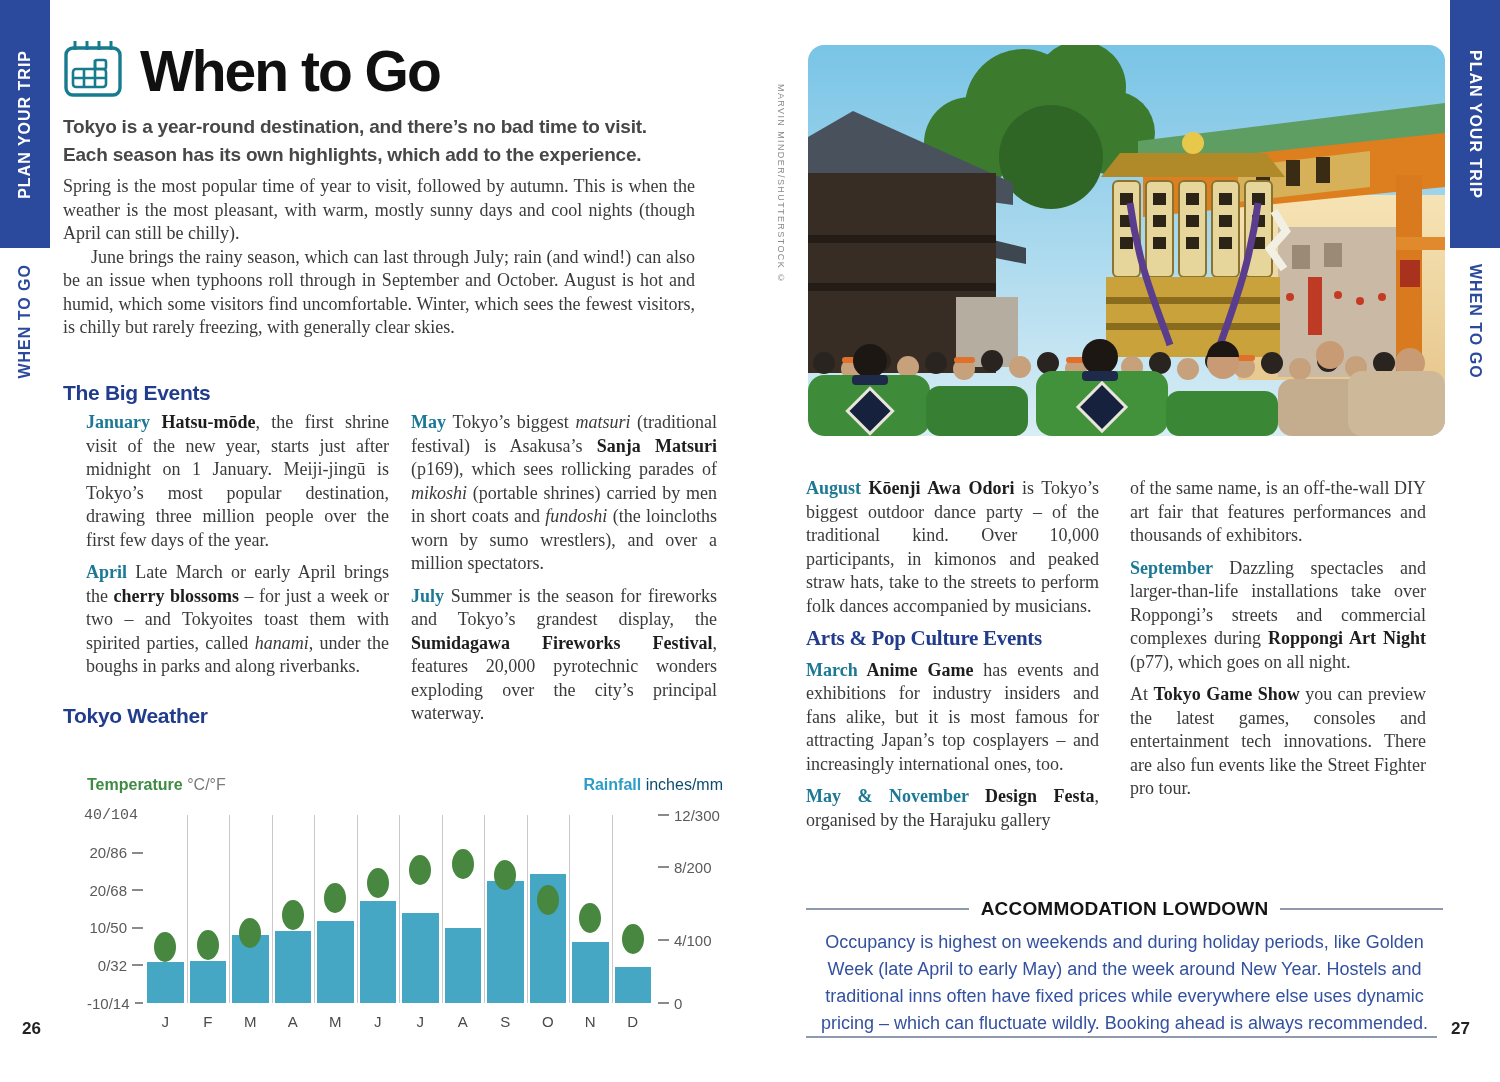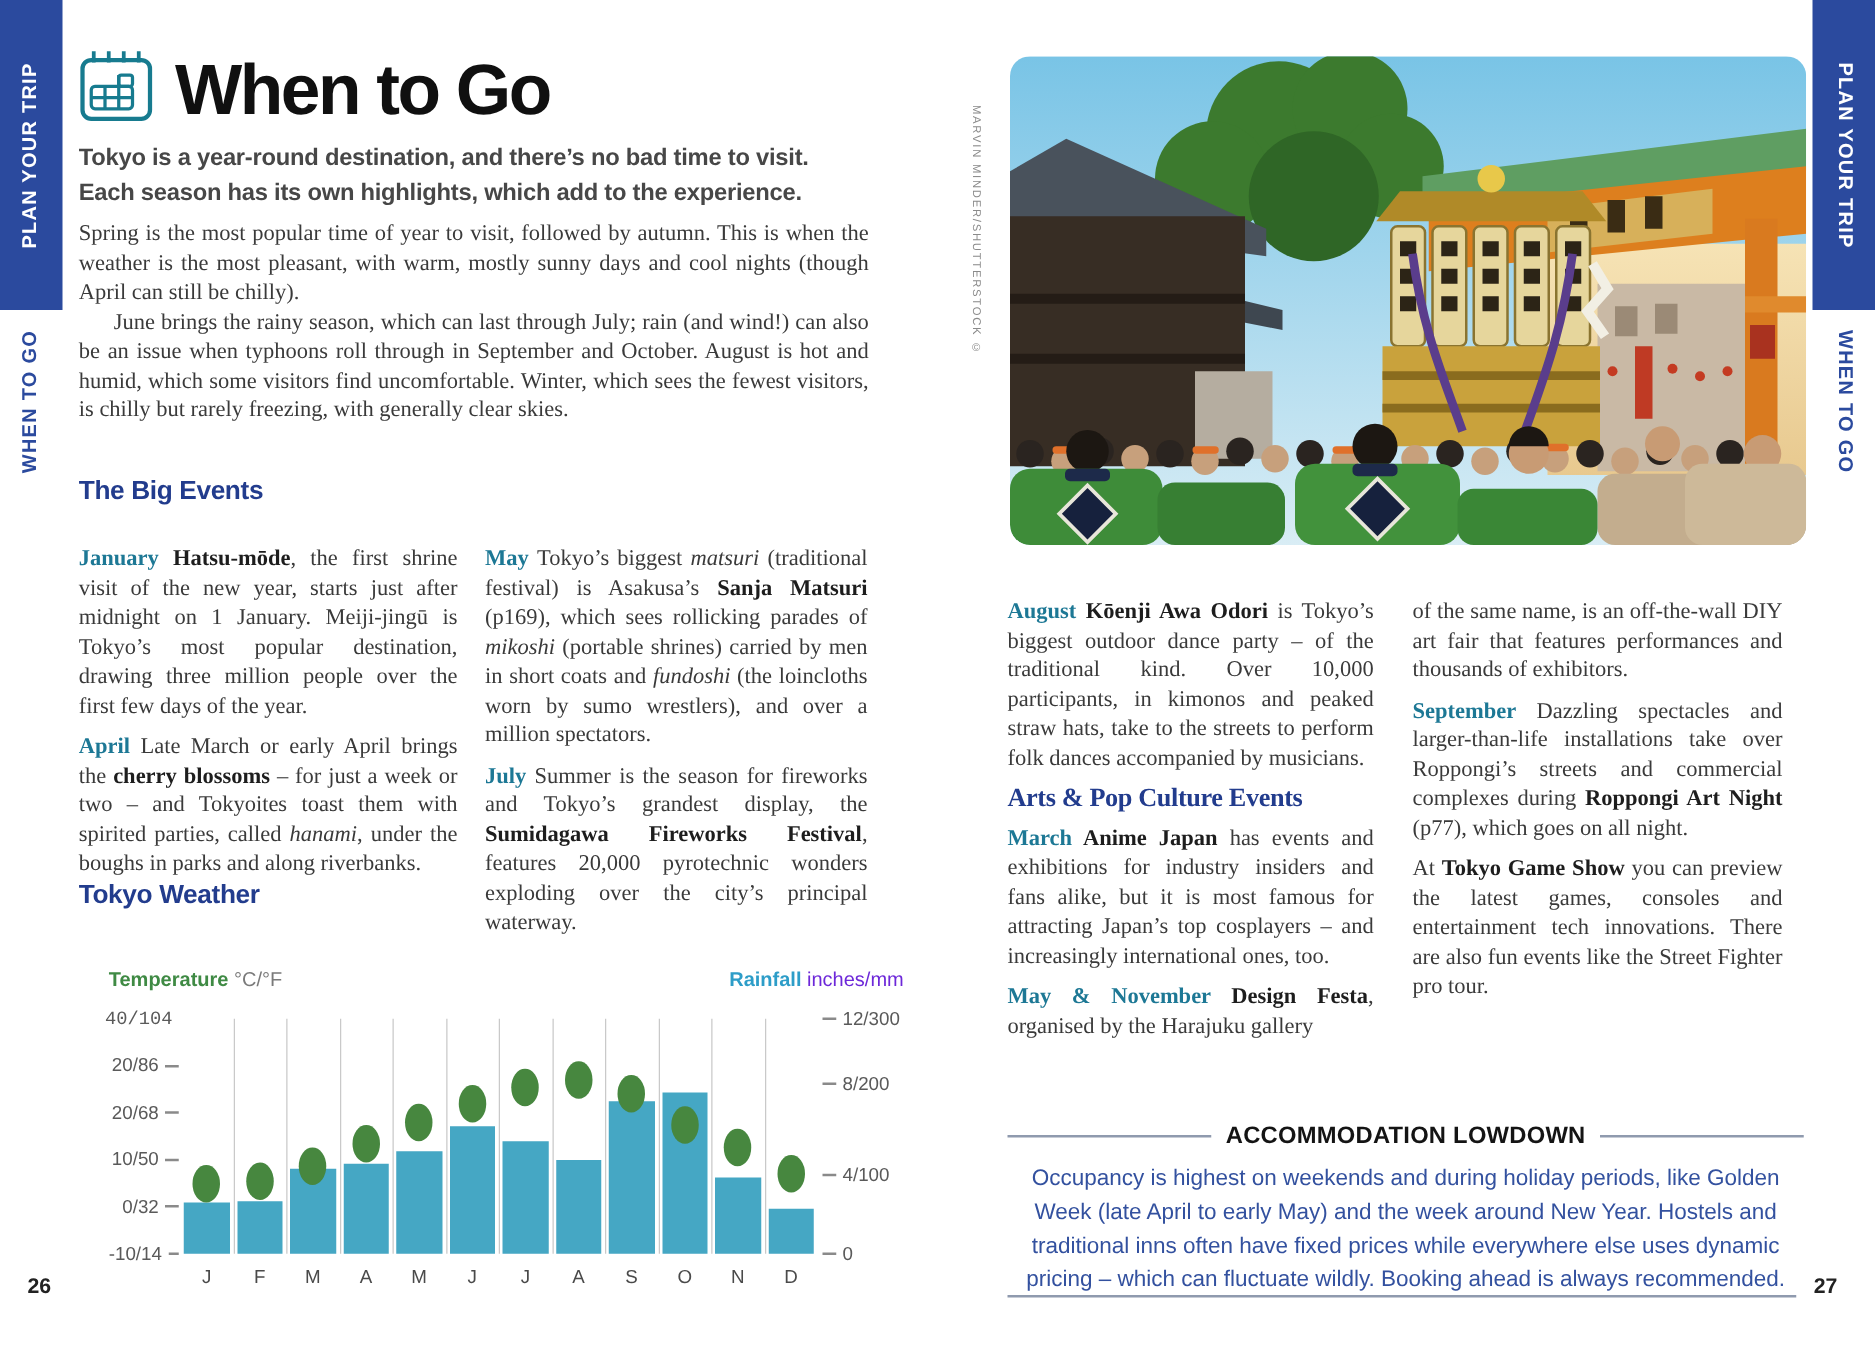--- a/index.html
+++ b/index.html
@@ -24,37 +24,37 @@
   .title-row { position:absolute; left:62px; top:38px; display:flex; align-items:center; gap:16px; }
   h1.big-title { font-size:57px; font-weight:800; letter-spacing:-2px; color:#101010; }
   .lede { position:absolute; left:63px; top:113px; width:612px; font-size:19px; font-weight:700;
           letter-spacing:-0.2px; color:#474747; line-height:28px; }
   .intro { position:absolute; left:63px; top:175px; width:632px; }
   .serif, .serif p { font-family:"Liberation Serif", serif; font-size:18px; line-height:23.5px;
           color:#3a3a3a; text-align:justify; }
   .intro p.indent { text-indent:28px; }
   h2.sec { font-size:21px; font-weight:800; letter-spacing:-0.3px; color:#223c8d; }
   #big-events-h { position:absolute; left:63px; top:381px; }
-  .col { position:absolute; top:435px; }
+  .col { position:absolute; top:411px;margin-left:23px; }
   #col-l1 { left:63px;  width:303px; }
   #col-l2 { left:388px; width:306px; }
   .col p, .rcol p { margin-bottom:9px; }
   .seg-m { color:#1d7895; font-weight:700; }
   .seg-b { color:#1d1d1d; font-weight:700; }
   .seg-i { font-style:italic; }
 
   
   #weather-h { position:absolute; left:63px; top:704px; }
   #chart { position:absolute; left:63px; top:776px; width:636px; height:266px;margin-left:24px; }
   .axis-caption { position:absolute; top:0; font-size:16px; }
   .axis-caption .u { font-weight:400; }
   #temp-cap { left:0; } #temp-cap b { color:#3f8a44; }
   #temp-cap .u { color:#7a7a7a; }
   #rain-cap { right:0; text-align:right; } #rain-cap b { color:#2d9dc8; }
-  #rain-cap .u { color:#6d28d9; }
+  #rain-cap .u { color:#0c4a6e; }
   .tick { position:absolute; height:14px; display:flex; align-items:center; gap:5px;
           font-size:15px; color:#5a5a5a; }
   .tick .dash { width:11px; height:2px; background:#8a8a8a; }
   .gridline { position:absolute; width:1px; background:#c9c9c9; }
   .bar { position:absolute; background:#45a7c4; }
   .dot { position:absolute; width:22px; height:30px; border-radius:50%; background:#47873f; }
   .mlab { position:absolute; font-size:15px; color:#4a4a4a; text-align:center; }
   .pageno { position:absolute; font-size:17px; font-weight:700; color:#222; }
   #pn26 { left:22px;  top:1019px; }
   #pn27 { left:1451px; top:1019px; }
@@ -365,21 +365,21 @@
       <g transform="translate(294,362) rotate(45)">
         <rect x="-17" y="-17" width="34" height="34" fill="#16213d" stroke="#e8e6da" stroke-width="3"></rect>
       </g>
     </svg>
   </div>
   <div id="photo-credit">MARVIN MINDER/SHUTTERSTOCK ©</div>
 
   <div class="rcol serif" id="col-r1">
     <p><span class="seg-m">August </span><span class="seg-b">Kōenji Awa Odori</span><span class="seg-r"> is Tokyo’s biggest outdoor dance party – of the traditional kind. Over 10,000 participants, in kimonos and peaked straw hats, take to the streets to perform folk dances accompanied by musicians.</span></p>
     <h2 class="sec" id="arts-h">Arts &amp; Pop Culture Events</h2>
-    <p><span class="seg-m">March </span><span class="seg-b">Anime Japan</span><span class="seg-r"> has events and exhibitions for industry insiders and fans alike, but it is most famous for attracting Japan’s top cosplayers – and increasingly international ones, too.</span></p>
+    <p><span class="seg-m">March </span><span class="seg-b">Anime Game</span><span class="seg-r"> has events and exhibitions for industry insiders and fans alike, but it is most famous for attracting Japan’s top cosplayers – and increasingly international ones, too.</span></p>
     <p><span class="seg-m">May &amp; November </span><span class="seg-b">Design Festa</span><span class="seg-r">, organised by the Harajuku gallery</span></p>
   </div>
   <div class="rcol serif" id="col-r2">
     <p><span class="seg-r">of the same name, is an off-the-wall DIY art fair that features performances and thousands of exhibitors.</span></p>
     <p><span class="seg-m">September </span><span class="seg-r">Dazzling spectacles and larger-than-life installations take over Roppongi’s streets and commercial complexes during </span><span class="seg-b">Roppongi Art Night</span><span class="seg-r"> (p77), which goes on all night.</span></p>
     <p><span class="seg-r">At </span><span class="seg-b">Tokyo Game Show</span><span class="seg-r"> you can preview the latest games, consoles and entertainment tech innovations. There are also fun events like the Street Fighter pro tour.</span></p>
   </div>
 
   <div id="accom">
     <div class="head-row">

